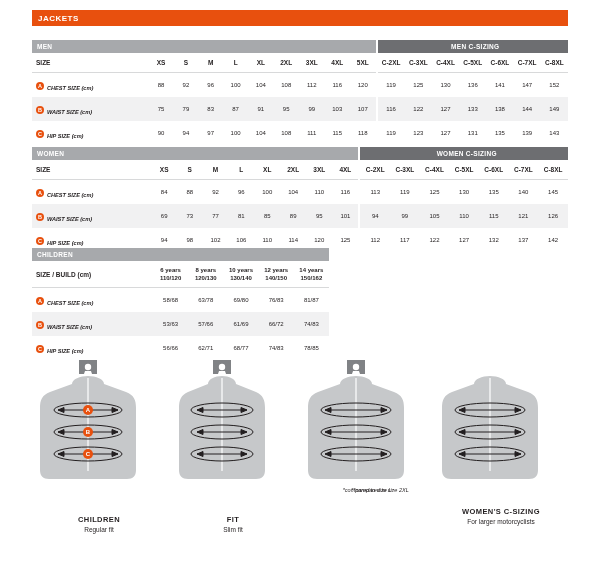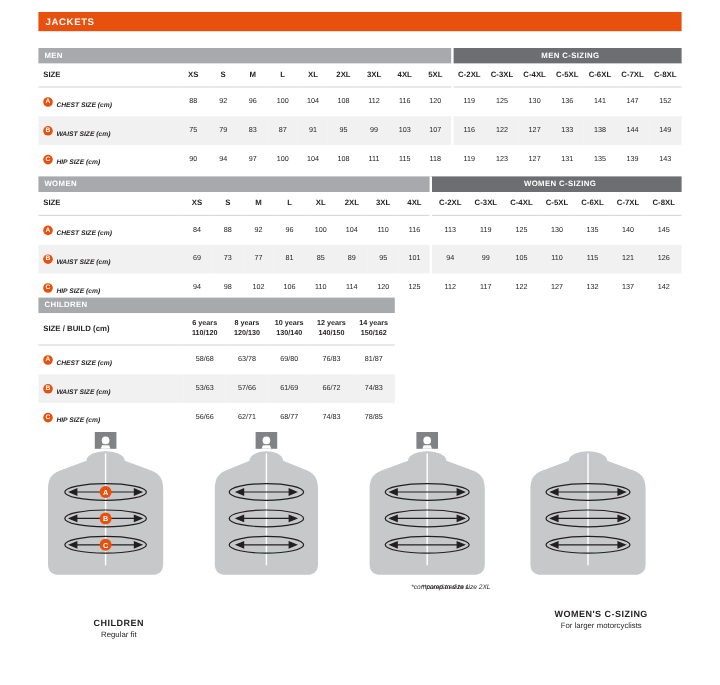--- a/index.html
+++ b/index.html
@@ -304,20 +304,24 @@
         <path d="M42 24 c0,-5 7,-8 14,-8 c7,0 14,3 14,8 l20 8 c7,3 9,8 9,16 l0 62 c0,6 -3,9 -9,9 l-68 0 c-6,0 -9,-3 -9,-9 l0 -62 c0,-8 2,-13 9,-16 z" fill="#c6c8ca"></path>
         <path d="M56 18 l0 93" stroke="#ffffff" stroke-width="1.2" fill="none"></path>
         <ellipse cx="56" cy="50" rx="31" ry="7" fill="none" stroke="#231f20" stroke-width="1"></ellipse>
         <ellipse cx="56" cy="72" rx="31" ry="7" fill="none" stroke="#231f20" stroke-width="1"></ellipse>
         <ellipse cx="56" cy="94" rx="31" ry="7" fill="none" stroke="#231f20" stroke-width="1"></ellipse>
         <path d="M31 50 l50 0 M31 50 l6 -2.5 0 5 z M81 50 l-6 -2.5 0 5 z" fill="#231f20" stroke="#231f20" stroke-width="1"></path>
         <path d="M31 72 l50 0 M31 72 l6 -2.5 0 5 z M81 72 l-6 -2.5 0 5 z" fill="#231f20" stroke="#231f20" stroke-width="1"></path>
         <path d="M31 94 l50 0 M31 94 l6 -2.5 0 5 z M81 94 l-6 -2.5 0 5 z" fill="#231f20" stroke="#231f20" stroke-width="1"></path>
       </svg>
       <div class="note" style="left:134px;top:127px;width:134px;text-align:center;">*compared to size L</div>
+      <div class="figcap" style="left:0;top:155px;">
+        <div class="t">FIT</div>
+        <div class="s">Slim fit</div>
+      </div>
     </div>
 
     <div class="fig" style="left:268px;">
       <svg width="134" height="140" viewBox="0 0 134 140">
         <rect x="47" y="0" width="18" height="14" fill="#808285"></rect>
         <circle cx="56" cy="7" r="3.2" fill="#ffffff"></circle>
         <path d="M56 11 l-3 0 -1 3 8 0 -1 -3 z" fill="#ffffff"></path>
         <path d="M40 24 c0,-5 8,-8 16,-8 c8,0 16,3 16,8 l22 8 c8,3 10,8 10,16 l0 62 c0,6 -3,9 -9,9 l-78 0 c-6,0 -9,-3 -9,-9 l0 -62 c0,-8 2,-13 10,-16 z" fill="#c6c8ca"></path>
         <path d="M56 18 l0 93" stroke="#ffffff" stroke-width="1.2" fill="none"></path>
         <ellipse cx="56" cy="50" rx="35" ry="7" fill="none" stroke="#231f20" stroke-width="1"></ellipse>

